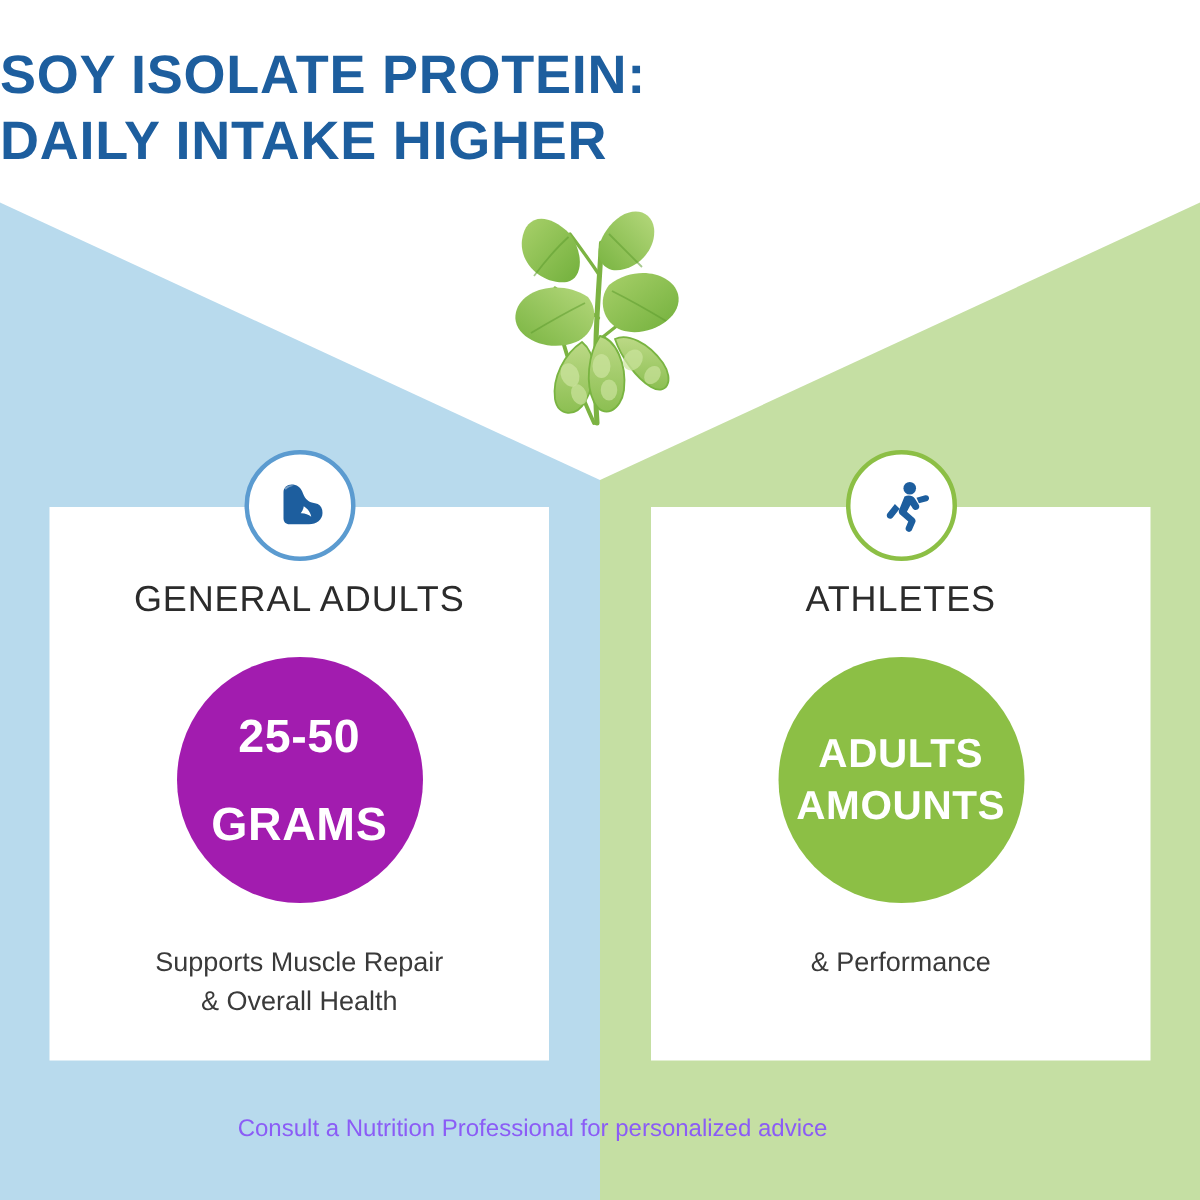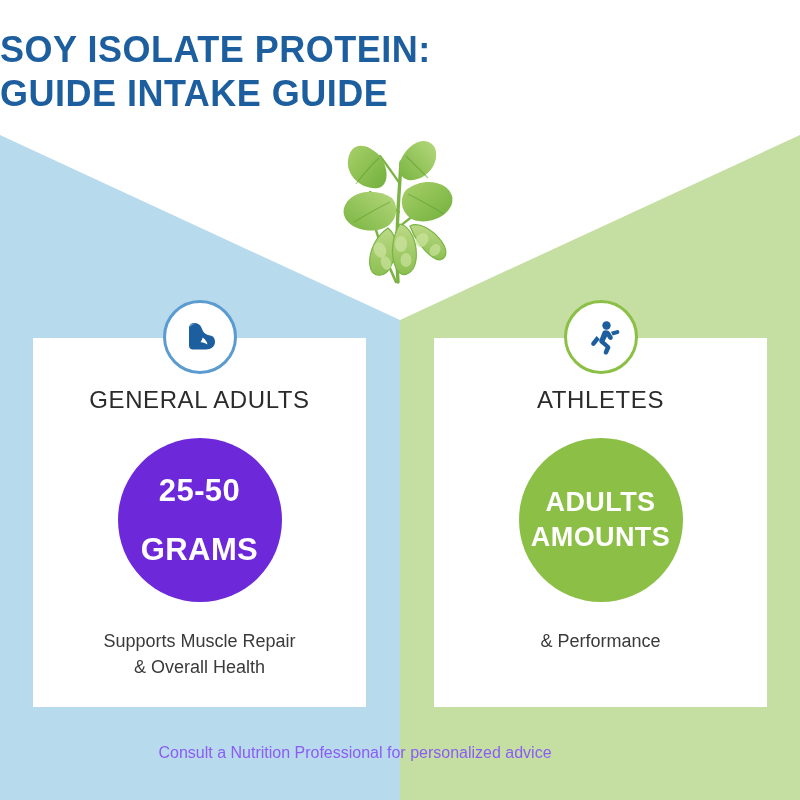--- a/index.html
+++ b/index.html
@@ -110,21 +110,21 @@
     margin-top: 24px;
     width: 164px;
     height: 164px;
     border-radius: 50%;
     display: flex;
     flex-direction: column;
     align-items: center;
     justify-content: center;
     text-align: center;
   }
-  .value-circle.blue  { background: #6d28d9; gap: 24px; }
+  .value-circle.blue  { background: #a21caf; gap: 24px; }
   .value-circle.green { background: #8cbf45; }
 
   .value-line {
     display: block;
     font-family: "Liberation Sans", sans-serif;
     font-weight: bold;
     font-size: 31px;
     line-height: 35px;
     letter-spacing: 0.4px;
     color: #ffffff;
@@ -159,21 +159,21 @@
 
 <div id="infographic">
 
   <svg class="bg-layer" viewBox="0 0 800 800">
     <polygon points="0,135 400,320 400,800 0,800" fill="#b8daed"></polygon>
     <polygon points="800,135 800,800 400,800 400,320" fill="#c5dfa3"></polygon>
   </svg>
 
   <div class="title-block">
     <span class="title-line">SOY ISOLATE PROTEIN:</span>
-    <span class="title-line">GUIDE INTAKE GUIDE</span>
+    <span class="title-line">DAILY INTAKE HIGHER</span>
   </div>
 
   <div class="plant-wrap">
     <svg viewBox="0 0 140 160" width="140" height="160">
       <defs>
         <linearGradient id="leafA" x1="0" y1="0" x2="1" y2="1">
           <stop offset="0%" stop-color="#a8d06a"></stop>
           <stop offset="100%" stop-color="#72b03c"></stop>
         </linearGradient>
         <linearGradient id="leafB" x1="1" y1="0" x2="0" y2="1">

